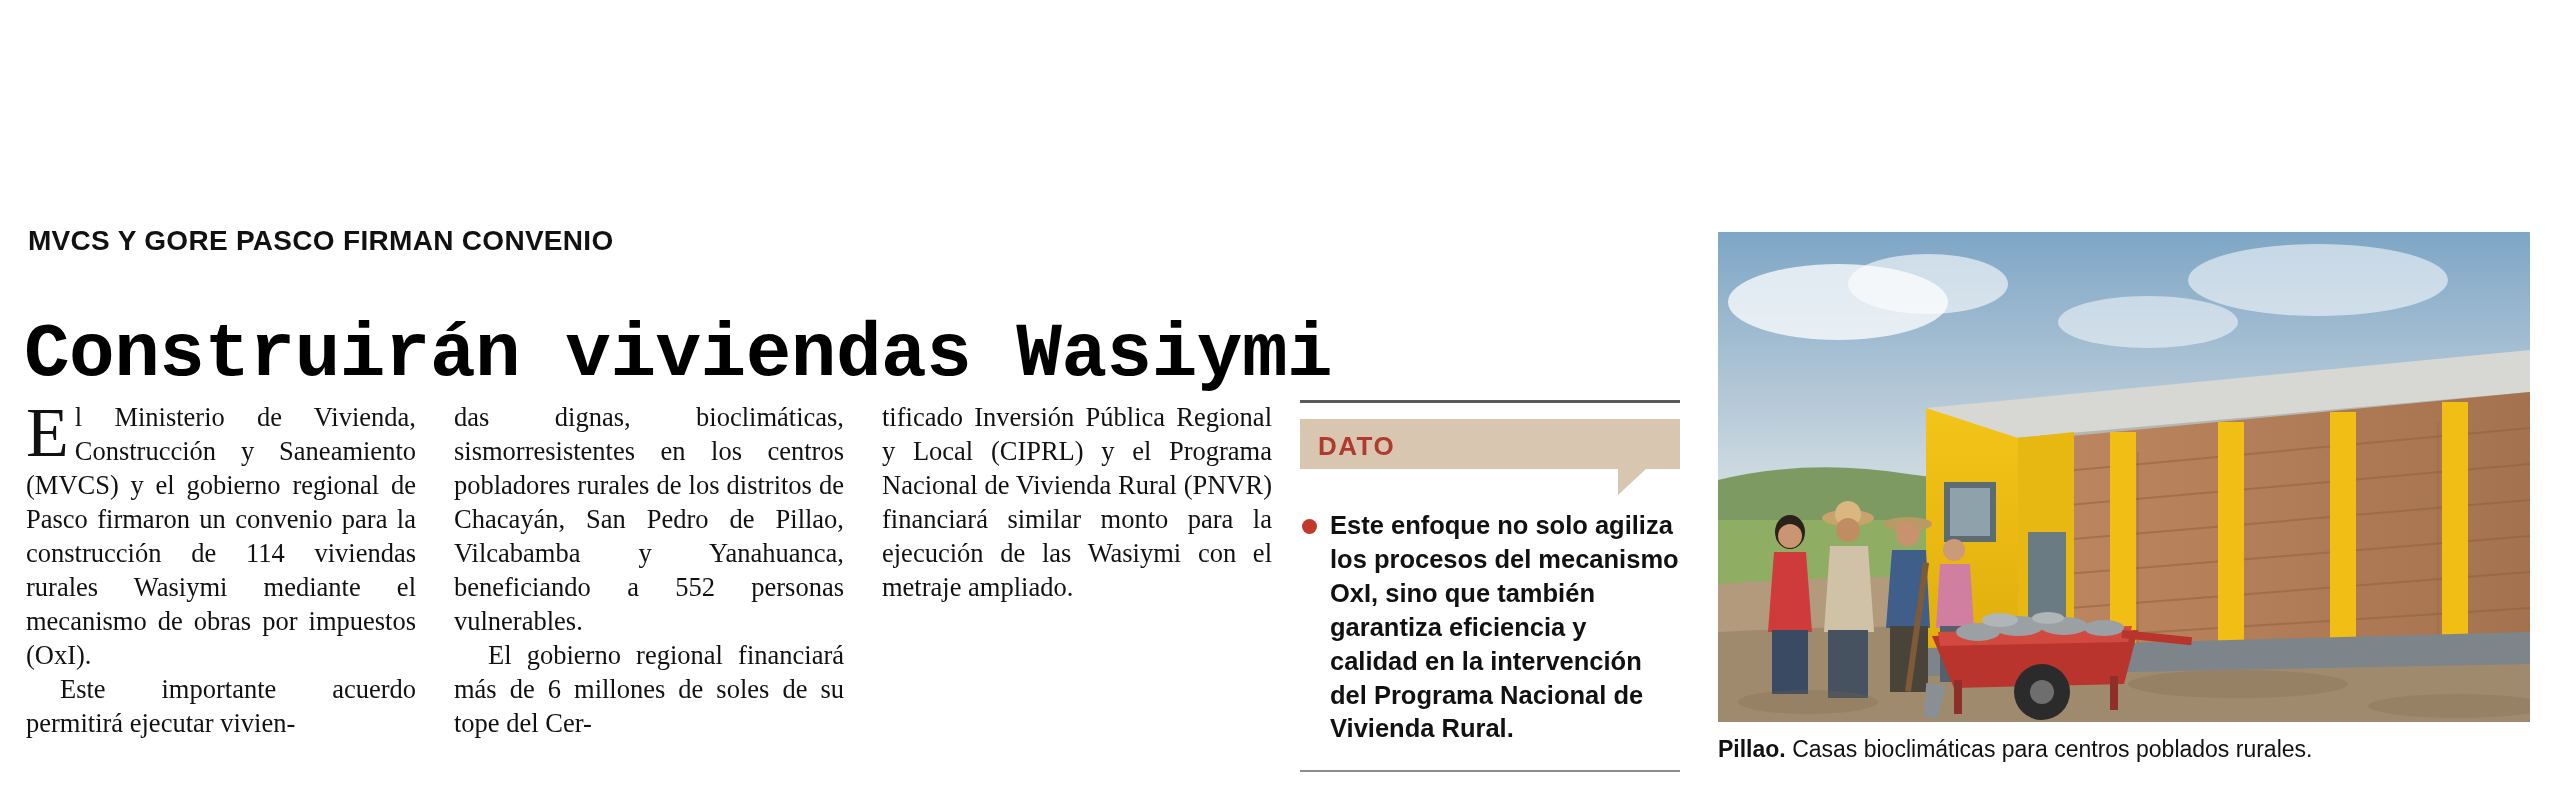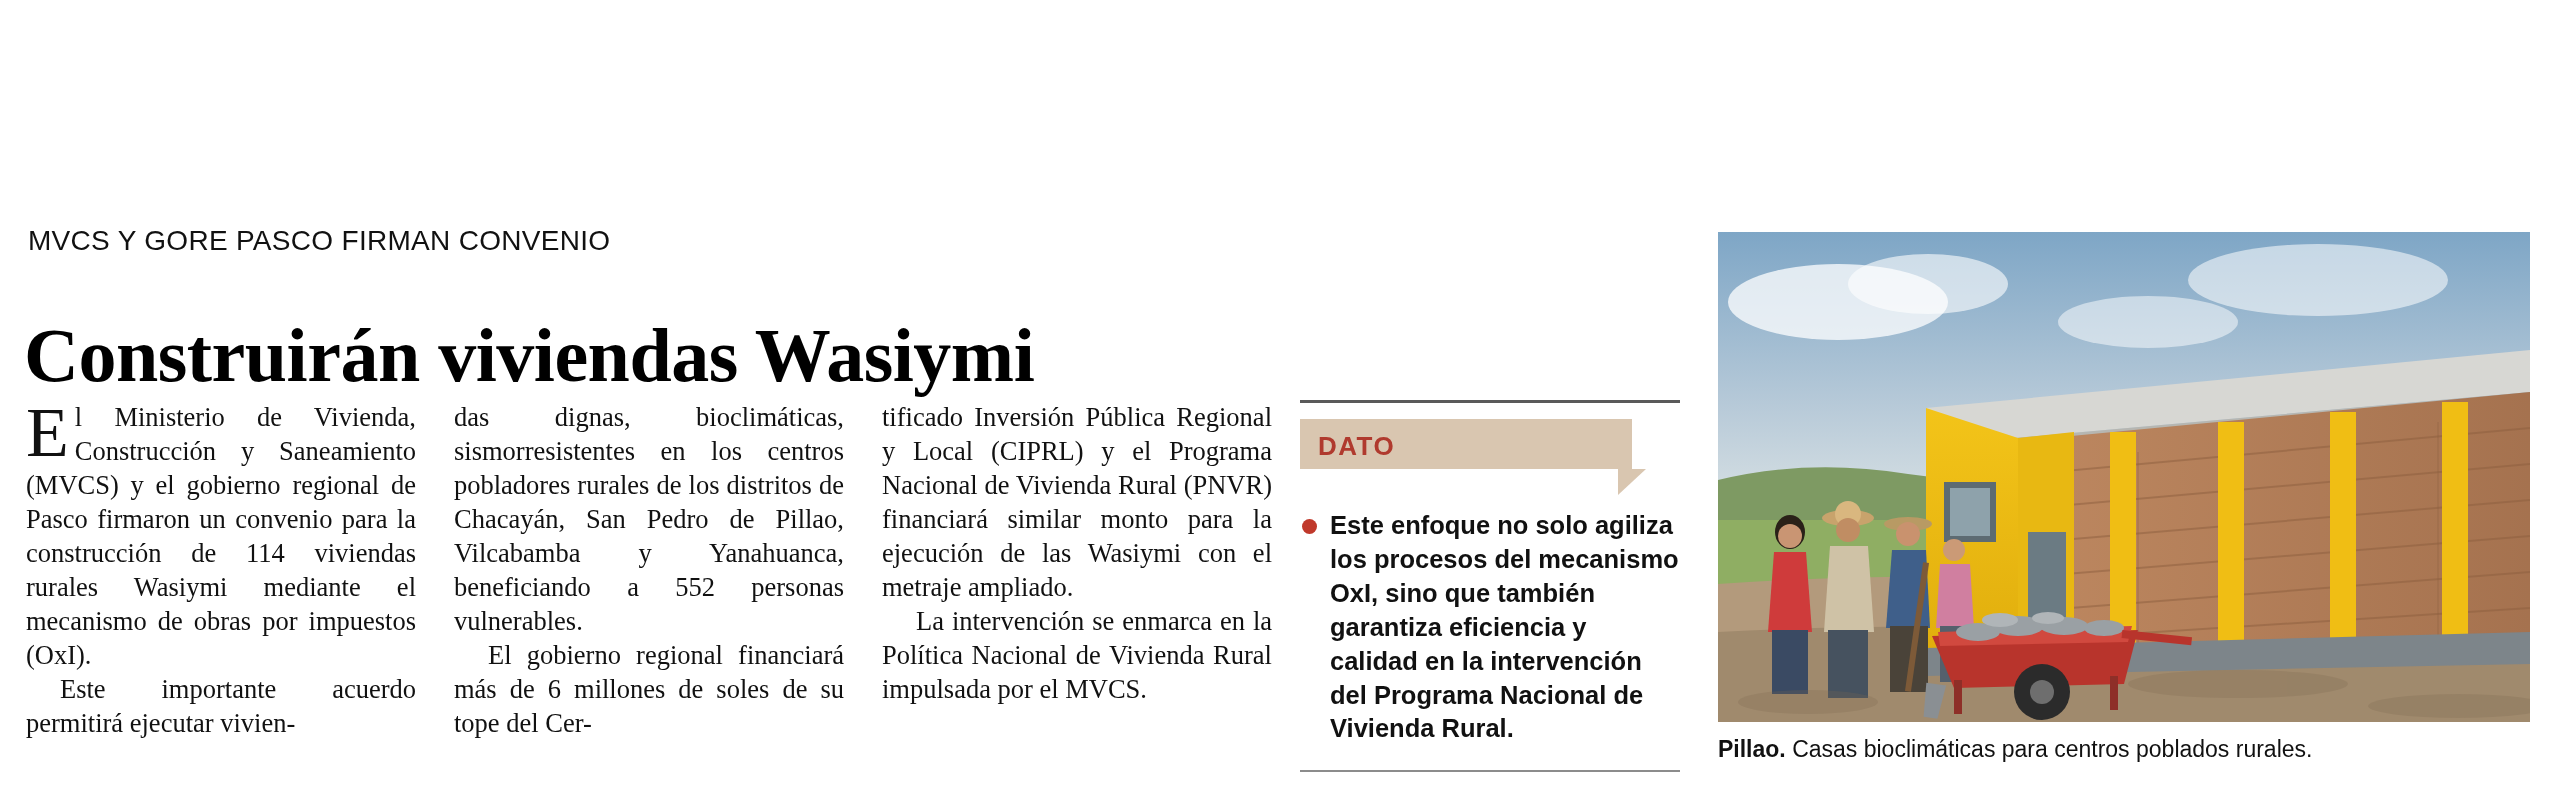--- a/index.html
+++ b/index.html
@@ -44,30 +44,30 @@
     font-weight: 400;
     margin-top: 8px;
   }
 
   
   .kicker {
     position: absolute;
     top: 225px;
     left: 28px;
     font-family: "Liberation Sans", sans-serif;
-    font-weight: normal;
+    font-weight: bold;
     font-size: 28px;
     letter-spacing: 0.3px;
     color: #111111;
   }
   .headline {
     position: absolute;
     top: 264px;
     left: 24px;
-    font-family: Liberation Serif, serif;
+    font-family: Liberation Mono, monospace;
     font-weight: bold;
     font-size: 76px;
     letter-spacing: -0.5px;
     color: #000000;
     line-height: 1.06;
   }
 
   
   .columns {
     position: absolute;
@@ -118,21 +118,21 @@
     width: 380px;
   }
   .dato-rule {
     width: 380px;
     height: 3px;
     background: #5a5a5a;
     margin-bottom: 16px;
   }
   .dato-tab {
     position: relative;
-    width: 332px;
+    width: 380px;
     height: 50px;
     background: #d9c6b0;
   }
   .dato-tab .dato-label {
     position: absolute;
     left: 18px;
     top: 12px;
     font-family: "Liberation Sans", sans-serif;
     font-weight: bold;
     font-size: 26px;
@@ -214,21 +214,20 @@
       <p>Este importante acuerdo permitirá ejecutar vivien-</p>
     </div>
 
     <div class="col c2">
       <p>das dignas, bioclimáticas, sismorresistentes en los centros pobladores rurales de los distritos de Chacayán, San Pedro de Pillao, Vilcabamba y Yanahuanca, beneficiando a 552 personas vulnerables.</p>
       <p>El gobierno regional financiará más de 6 millones de soles de su tope del Cer-</p>
     </div>
 
     <div class="col c3">
       <p>tificado Inversión Pública Regional y Local (CIPRL) y el Programa Nacional de Vivienda Rural (PNVR) financiará similar monto para la ejecución de las Wasiymi con el metraje ampliado.</p>
-      <p>La intervención se enmarca en la Política Nacional de Vivienda Rural impulsada por el MVCS.</p>
     </div>
 
   </div>
 
   <div class="dato-wrap">
     <div class="dato-rule"></div>
     <div class="dato-tab">
       <span class="dato-label">DATO</span>
       <span class="dato-notch"></span>
     </div>

